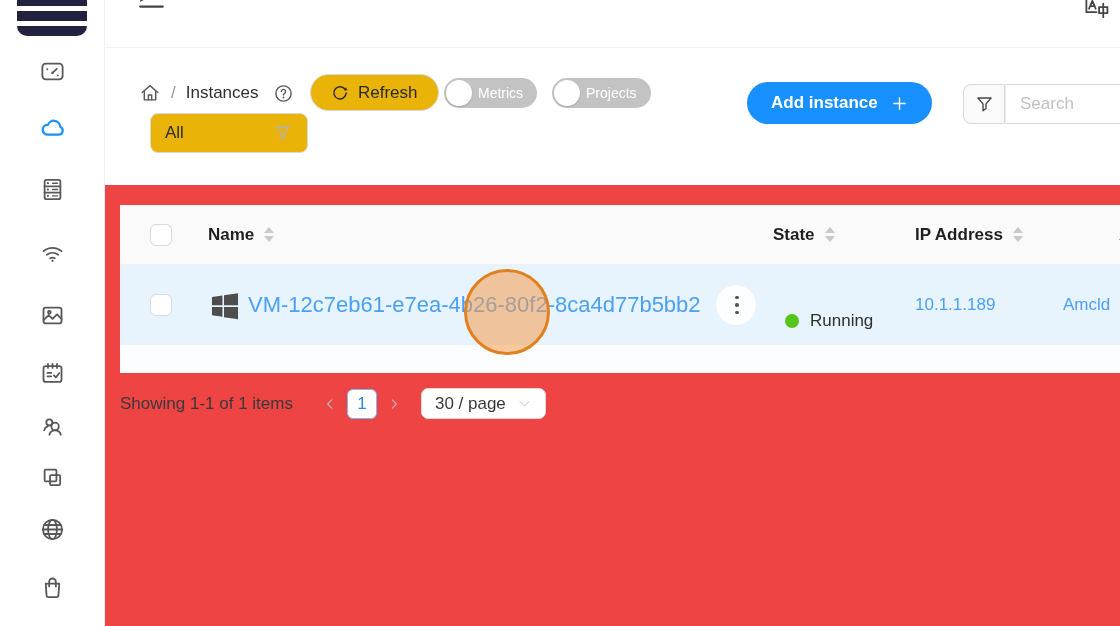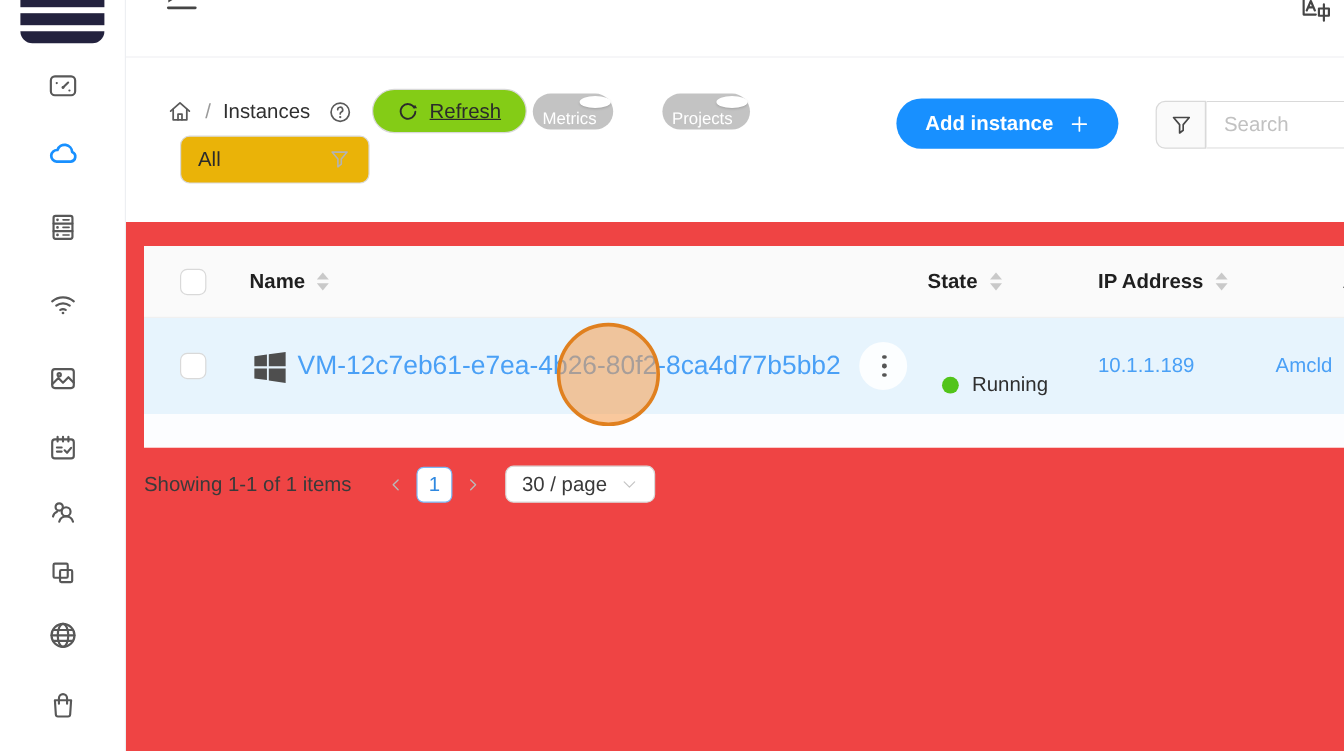--- a/index.html
+++ b/index.html
@@ -22,23 +22,23 @@
   .collapse-icon { position: absolute; left: 33px; top: -7px; width: 27px; height: 27px; color: #454545; }
   .collapse-icon svg { stroke-width: 2; }
   .translate-icon { position: absolute; left: 978px; top: -7px; width: 27px; height: 27px; color: #454545; }
 
   
   .header-section { position: absolute; left: 105px; top: 49px; width: 1015px; height: 136px; background: #fff; }
   .breadcrumb { position: absolute; left: 34px; top: 26px; height: 36px; display: flex; align-items: center; gap: 10px; font-size: 17px; color: #2f2f2f; }
   .bc-home { width: 22px; height: 22px; color: #5a5a5a; cursor: pointer; }
   .bc-sep { color: #9a9a9a; }
   .bc-help { width: 21px; height: 21px; color: #5a5a5a; margin-left: 4px; cursor: pointer; }
-  .refresh-btn { position: absolute; left: 205px; top: 25px; height: 37px; border: 1px solid #d9d9d9; border-radius: 19px; background: #84cc16; display: flex; align-items: center; gap: 9px; padding: 0 20px; font-size: 17px; color: #2b2b2b; cursor: pointer; text-decoration: underline; }
+  .refresh-btn { position: absolute; left: 205px; top: 25px; height: 37px; border: 1px solid #d9d9d9; border-radius: 19px; background: #eab308; display: flex; align-items: center; gap: 9px; padding: 0 20px; font-size: 17px; color: #2b2b2b; cursor: pointer; }
   .refresh-icon { width: 18px; height: 18px; color: #2b2b2b; }
-  .toggle { position: absolute; top: 29px; height: 30px; border-radius: 15px; background: #c3c3c3; display: flex; align-items: flex-end; padding: 2px; cursor: pointer; flex-direction: column; }
+  .toggle { position: absolute; top: 29px; height: 30px; border-radius: 15px; background: #c3c3c3; display: flex; align-items: center; padding: 2px; cursor: pointer; }
   .toggle .knob { width: 26px; height: 26px; border-radius: 50%; background: #fff; box-shadow: 0 1px 2px rgba(0,0,0,.15); }
   .toggle .tlabel { color: #fff; font-size: 14px; padding: 0 12px 0 6px; }
   .toggle-metrics { left: 339px; }
   .toggle-projects { left: 447px; }
   .add-btn { position: absolute; left: 642px; top: 33px; height: 42px; border-radius: 21px; background: #1890ff; color: #fff; font-size: 17px; font-weight: bold; display: flex; align-items: center; gap: 13px; padding: 0 24px; border: none; cursor: pointer; }
   .plus-icon { width: 17px; height: 17px; color: #fff; }
   .plus-icon svg { stroke-width: 2; }
   .search-group { position: absolute; left: 858px; top: 35px; height: 40px; display: flex; }
   .filter-btn { width: 42px; height: 40px; border: 1px solid #d9d9d9; border-radius: 8px 0 0 8px; background: #fafafa; display: flex; align-items: center; justify-content: center; color: #474747; cursor: pointer; }
   .filter-btn .icon { width: 21px; height: 21px; }

